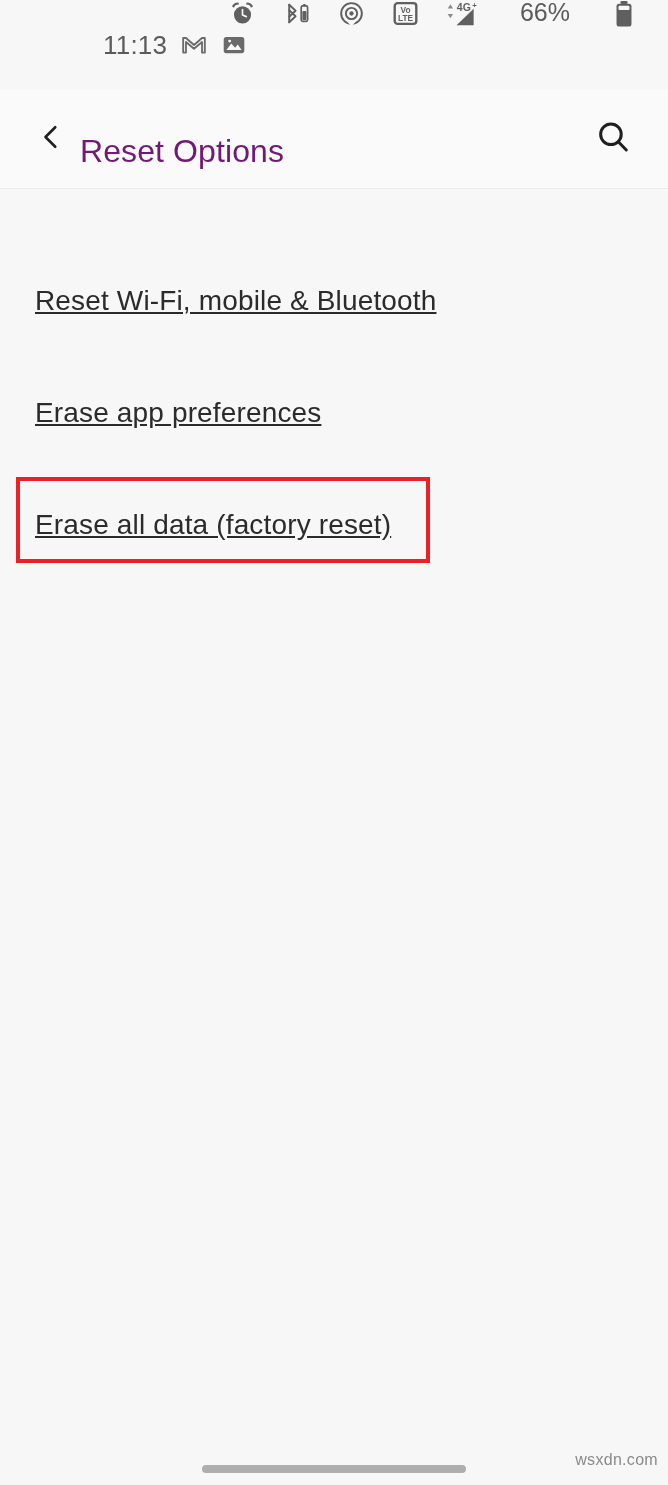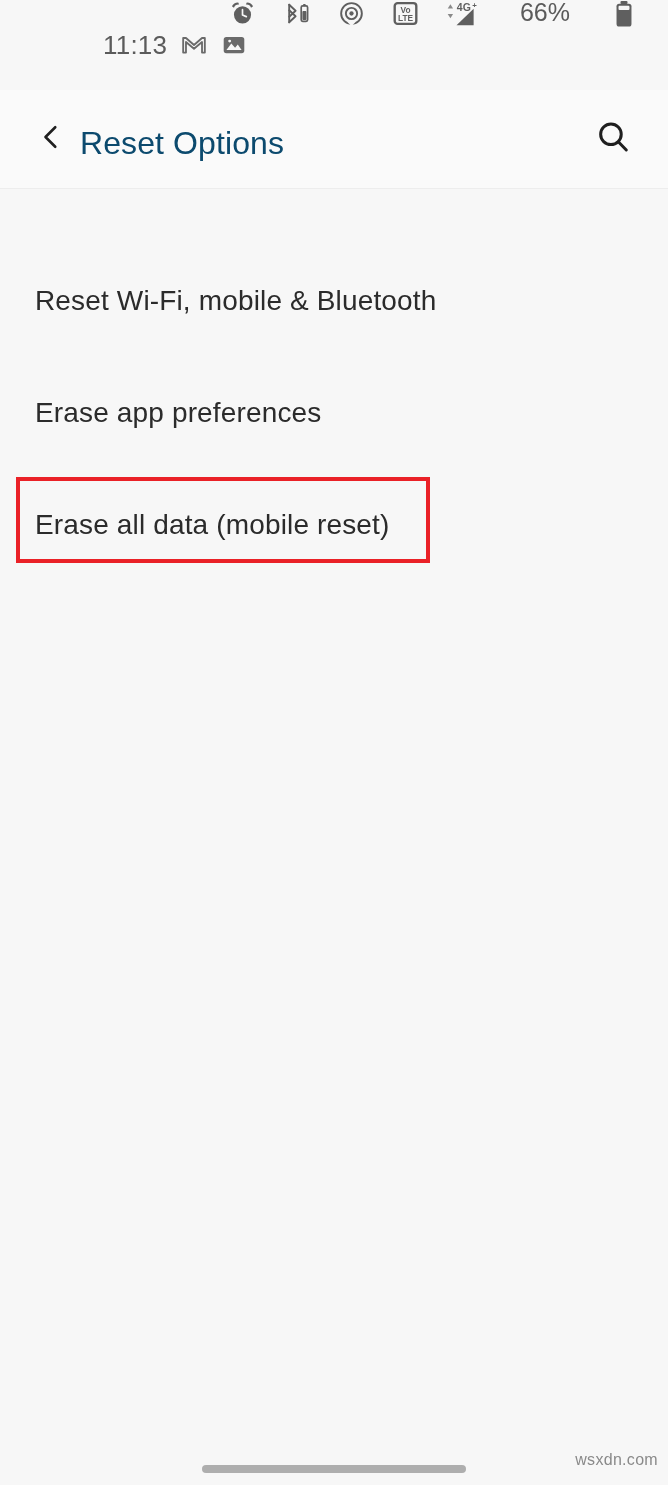--- a/index.html
+++ b/index.html
@@ -85,26 +85,26 @@
     width: 58px;
     height: 58px;
     display: flex;
     align-items: center;
     justify-content: center;
     cursor: pointer;
   }
   .title {
     position: absolute;
     left: 80px;
-    top: 4px;
+    top: 12px;
     height: 98px;
     display: flex;
     align-items: center;
     font-size: 32px;
-    color: #0c4a6e;
+    color: #701a75;
     letter-spacing: 0.1px;
   }
   .search-btn {
     position: absolute;
     right: 27px;
     top: 19px;
     width: 56px;
     height: 56px;
     display: flex;
     align-items: center;
@@ -125,20 +125,21 @@
     align-items: center;
     height: 112px;
     padding-left: 35px;
     box-sizing: border-box;
     cursor: pointer;
   }
   .row-label {
     font-size: 28px;
     color: #2b2b2b;
     letter-spacing: 0.15px;
+    text-decoration: underline;
   }
   #row-wifi  { margin-top: 55px; }
   #row-apps  { margin-top: 0px; }
   #row-erase { margin-top: 0px; }
 
   
   .annot {
     position: absolute;
     left: 16px;
     top: 477px;
@@ -279,21 +280,21 @@
 
     <div class="row" id="row-wifi">
       <span class="row-label">Reset Wi-Fi, mobile &amp; Bluetooth</span>
     </div>
 
     <div class="row" id="row-apps">
       <span class="row-label">Erase app preferences</span>
     </div>
 
     <div class="row" id="row-erase">
-      <span class="row-label">Erase all data (mobile reset)</span>
+      <span class="row-label">Erase all data (factory reset)</span>
     </div>
   </div>
 
   <div class="annot"></div>
 
   <div class="home-indicator"></div>
   <div class="watermark">wsxdn.com</div>
 
 </div>
 

